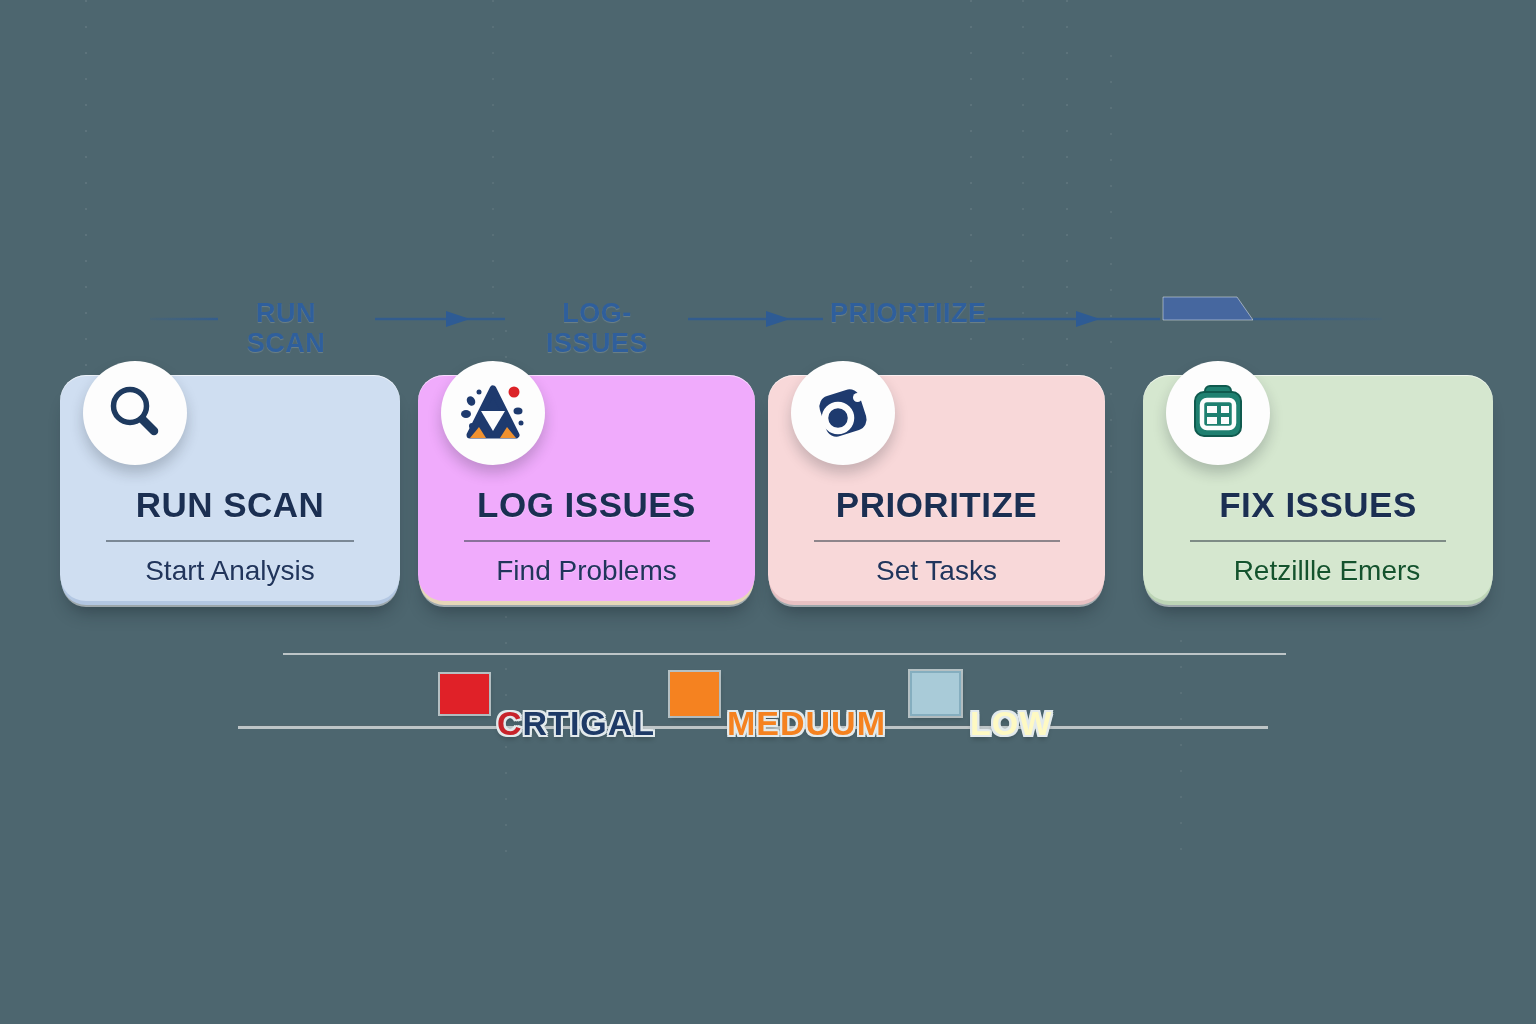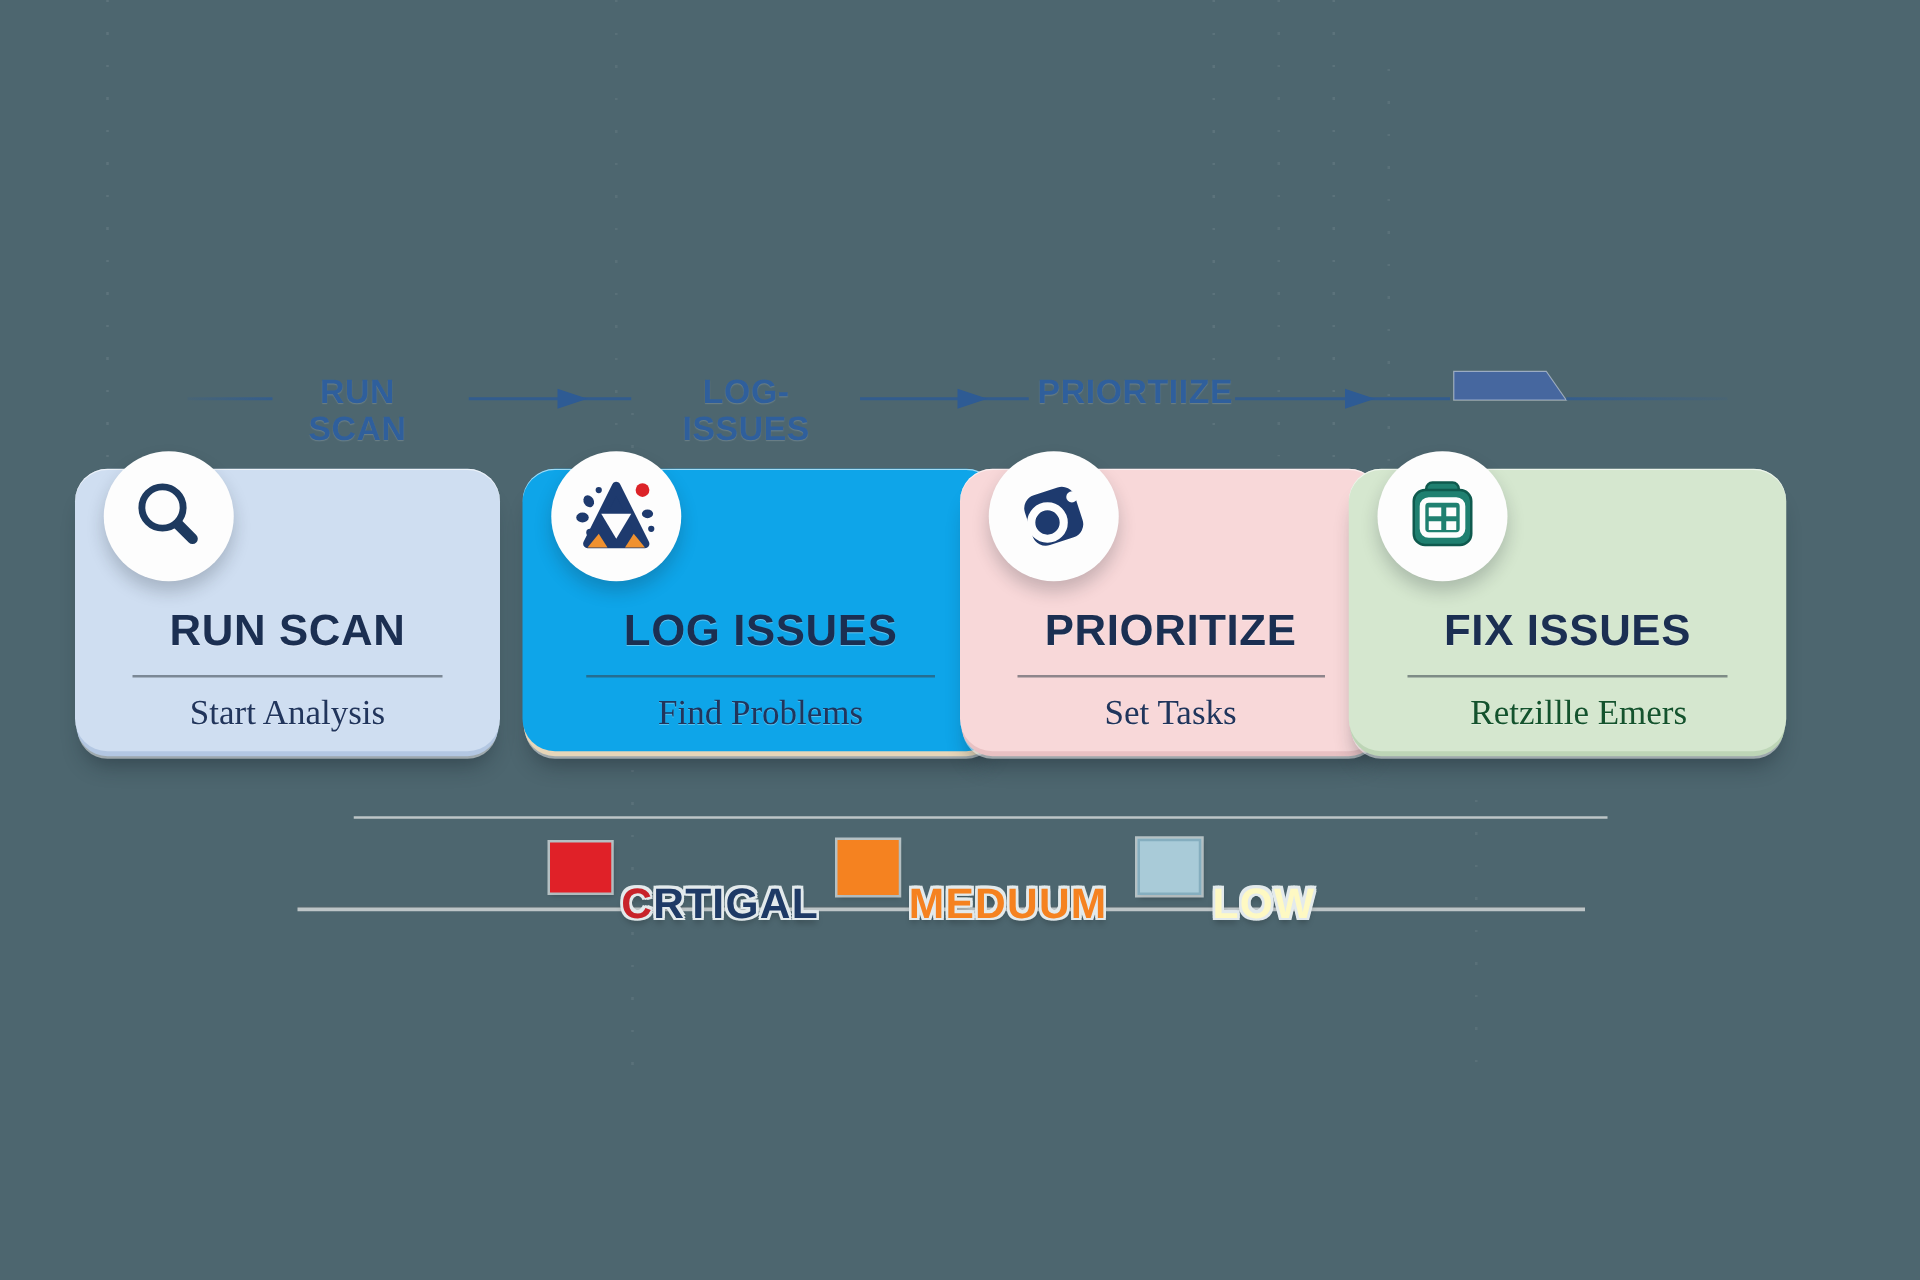--- a/index.html
+++ b/index.html
@@ -20,44 +20,43 @@
     font-size:27px;font-weight:bold;color:#2f5f9c;text-align:center;
     letter-spacing:.5px;
     text-shadow:0 1px 1px rgba(255,255,255,.18);
   }
   
   .card{
     position:absolute;top:375px;height:226px;border-radius:26px;
   }
   .card-1{left:60px;width:340px;background:#cfdef1;
     box-shadow:inset 0 1px 0 rgba(255,255,255,.6),0 5px 0 -1px #b3c7e2,0 8px 0 -2px rgba(255,255,255,.5),0 18px 18px -8px rgba(20,30,40,.45);}
-  .card-2{left:418px;width:337px;background:#0ea5e9;
-    box-shadow:inset 0 1px 0 rgba(255,255,255,.6),0 5px 0 -1px #e6d6b9,0 8px 0 -2px rgba(255,255,255,.5),0 18px 18px -8px rgba(20,30,40,.45);padding-left:44px;}
+  .card-2{left:418px;width:337px;background:#f0abfc;
+    box-shadow:inset 0 1px 0 rgba(255,255,255,.6),0 5px 0 -1px #e6d6b9,0 8px 0 -2px rgba(255,255,255,.5),0 18px 18px -8px rgba(20,30,40,.45);}
   .card-3{left:768px;width:337px;background:#f8d8d9;
     box-shadow:inset 0 1px 0 rgba(255,255,255,.6),0 5px 0 -1px #e8c1c3,0 8px 0 -2px rgba(255,255,255,.5),0 18px 18px -8px rgba(20,30,40,.45);}
-  .card-4{left:1079px;width:350px;background:#d5e7cf;
+  .card-4{left:1143px;width:350px;background:#d5e7cf;
     box-shadow:inset 0 1px 0 rgba(255,255,255,.6),0 5px 0 -1px #bdd5b6,0 8px 0 -2px rgba(255,255,255,.5),0 18px 18px -8px rgba(20,30,40,.45);}
   .badge{
     position:absolute;top:-14px;left:23px;width:104px;height:104px;border-radius:50%;
     background:#fdfdfd;box-shadow:0 8px 14px rgba(22,32,42,.22);
     display:flex;align-items:center;justify-content:center;
   }
   .card-body{position:absolute;top:110px;left:0;width:100%;text-align:center;}
   .card-title{
     margin:0;font-size:35px;font-weight:bold;color:#1b2f52;letter-spacing:.5px;
     text-shadow:0 1px 0 rgba(255,255,255,.35);
   }
   .card-divider{
     width:73%;height:2px;margin:15px auto 0 auto;
     background:rgba(55,65,75,.55);
   }
   .card-subtitle{
     margin-top:13px;font-size:28px;color:#21355c;
     text-shadow:0 1px 0 rgba(255,255,255,.3);
-    font-family:Liberation Serif, serif;
   }
   .card-4 .card-subtitle{color:#14532d;margin-left:18px;}
   
   .legend-line{position:absolute;background:rgba(213,219,219,.82);}
   .legend-line.top{left:283px;top:653px;width:1003px;height:2px;}
   .legend-line.bottom{left:238px;top:726px;width:1030px;height:3px;box-shadow:0 -1px 0 rgba(90,100,105,.4);}
   .swatch{position:absolute;box-shadow:0 0 0 2px rgba(238,242,242,.65),1px 2px 4px rgba(0,0,0,.25);}
   .swatch-critical{left:440px;top:674px;width:49px;height:40px;background:#e02128;}
   .swatch-medium{left:670px;top:672px;width:49px;height:44px;background:#f58220;}
   .swatch-low{left:910px;top:671px;width:51px;height:45px;background:#a9cbd8;border:2px solid #85aebf;box-sizing:border-box;}

